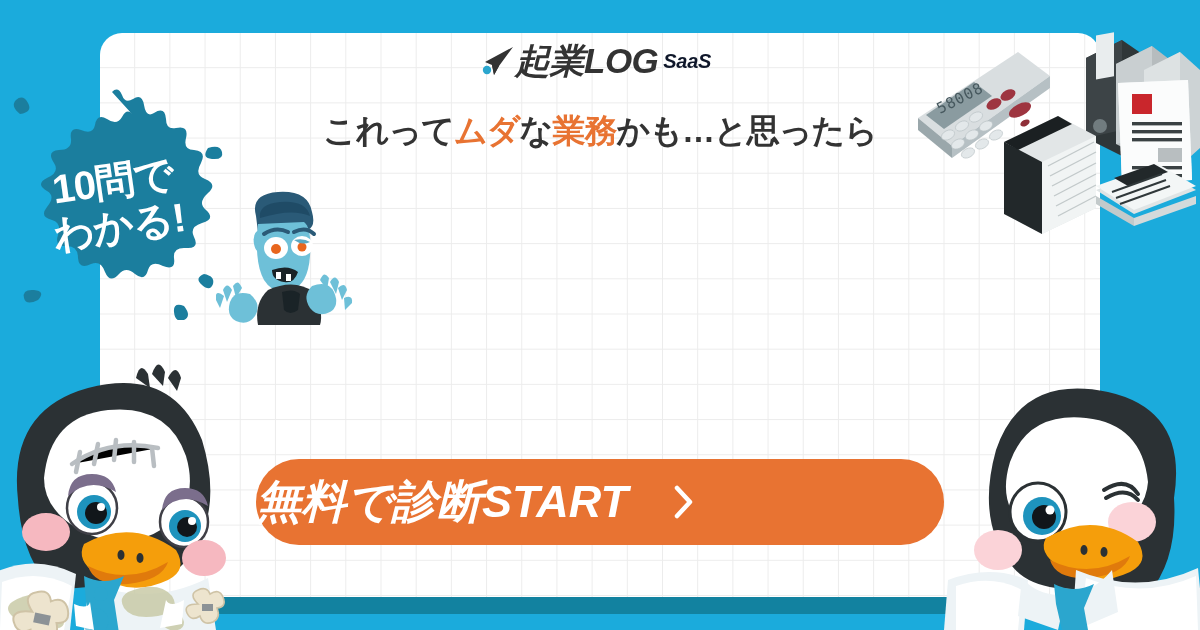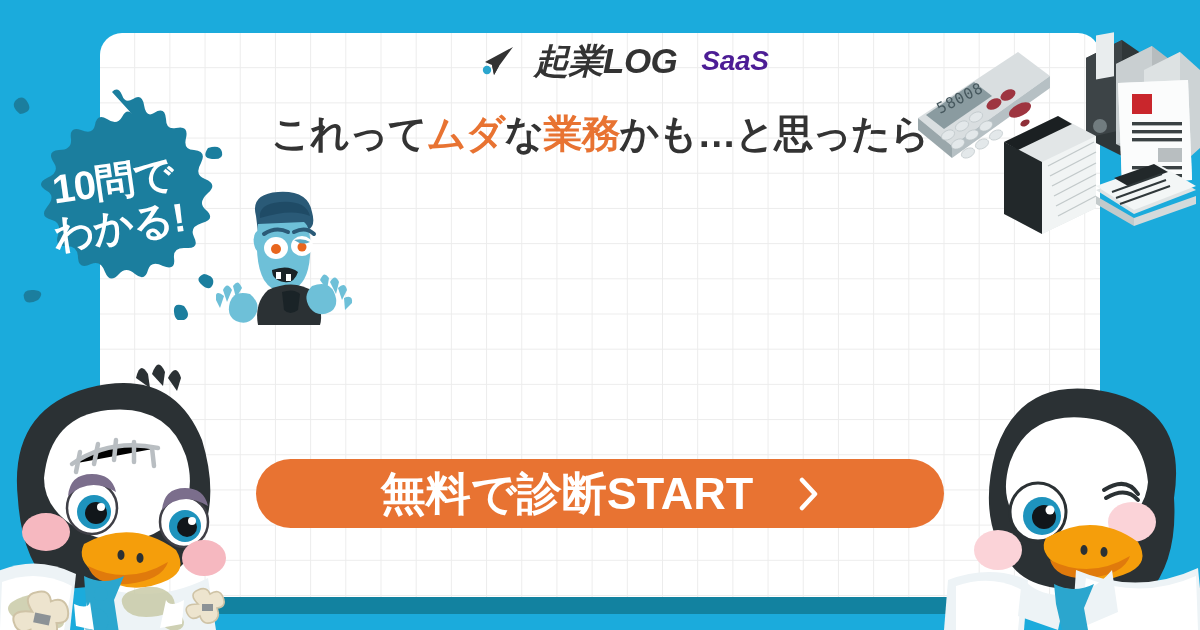--- a/index.html
+++ b/index.html
@@ -22,37 +22,37 @@
     background-position:-1px -1px;
   }
   .card-teal-band {
     position:absolute; left:100px; top:597px; width:1000px; height:17px;
     background:#1282A0;
   }
 
   
   .logo {
     position:absolute; left:480px; top:43px;
-    display:flex; align-items:center; gap:20px;
+    display:flex; align-items:center; gap:1px;
     z-index:12;
   }
   .logo-plane { width:34px; height:32px; position:relative; flex:none; }
   .logo-text {
     font-size:35px; font-weight:bold; font-style:italic; color:#333;
     letter-spacing:-0.5px; line-height:1;
   }
   .logo-saas {
-    font-size:28px; font-weight:bold; font-style:italic; color:#4c1d95;
+    font-size:20px; font-weight:bold; font-style:italic; color:#0f172a;
     line-height:1; margin-left:4px; letter-spacing:-0.3px;
   }
 
   
   .headline {
     position:absolute; left:0; right:0; top:113px; text-align:center;
-    font-size:39px; font-weight:bold; color:#333; letter-spacing:-1px;
+    font-size:33px; font-weight:bold; color:#333; letter-spacing:-1px;
     z-index:11; white-space:nowrap; line-height:1.1;
   }
   .headline .hl { color:#E87332; }
 
   
   .title-wrap { position:absolute; left:0; right:0; top:183px; z-index:10; }
   .blob { position:absolute; left:218px; top:0; width:768px; height:315px; }
   .title-lines {
     position:relative; z-index:3; text-align:center;
     padding-top:6px;
@@ -73,24 +73,25 @@
   }
   .t-zombie {
     background:linear-gradient(to bottom,#3FD0F5 0%,#32C3EE 46%,#1B9FCE 62%,#1793C2 100%);
     -webkit-background-clip:text; background-clip:text; color:transparent;
     -webkit-text-fill-color:transparent;
   }
   .t-shindan { color:#E87332; }
 
   
   .cta {
-    position:absolute; left:256px; top:459px; width:688px; height:69px;
+    position:absolute; left:256px; top:459px; width:688px; height:86px;
     background:#E87332; border-radius:49px; z-index:14;
-    display:flex; align-items:center; justify-content:center; gap:46px;
+    display:flex; align-items:center; gap:46px;
     cursor:pointer;
+    font-style:italic;
   }
   .cta-label {
     font-size:45px; font-weight:bold; color:#fff; letter-spacing:0px;
     white-space:nowrap;
   }
   .cta-chev { width:20px; height:34px; flex:none; }
 
   
   .splat { position:absolute; left:8px; top:88px; width:216px; height:232px; z-index:13; }
   .splat-text {

